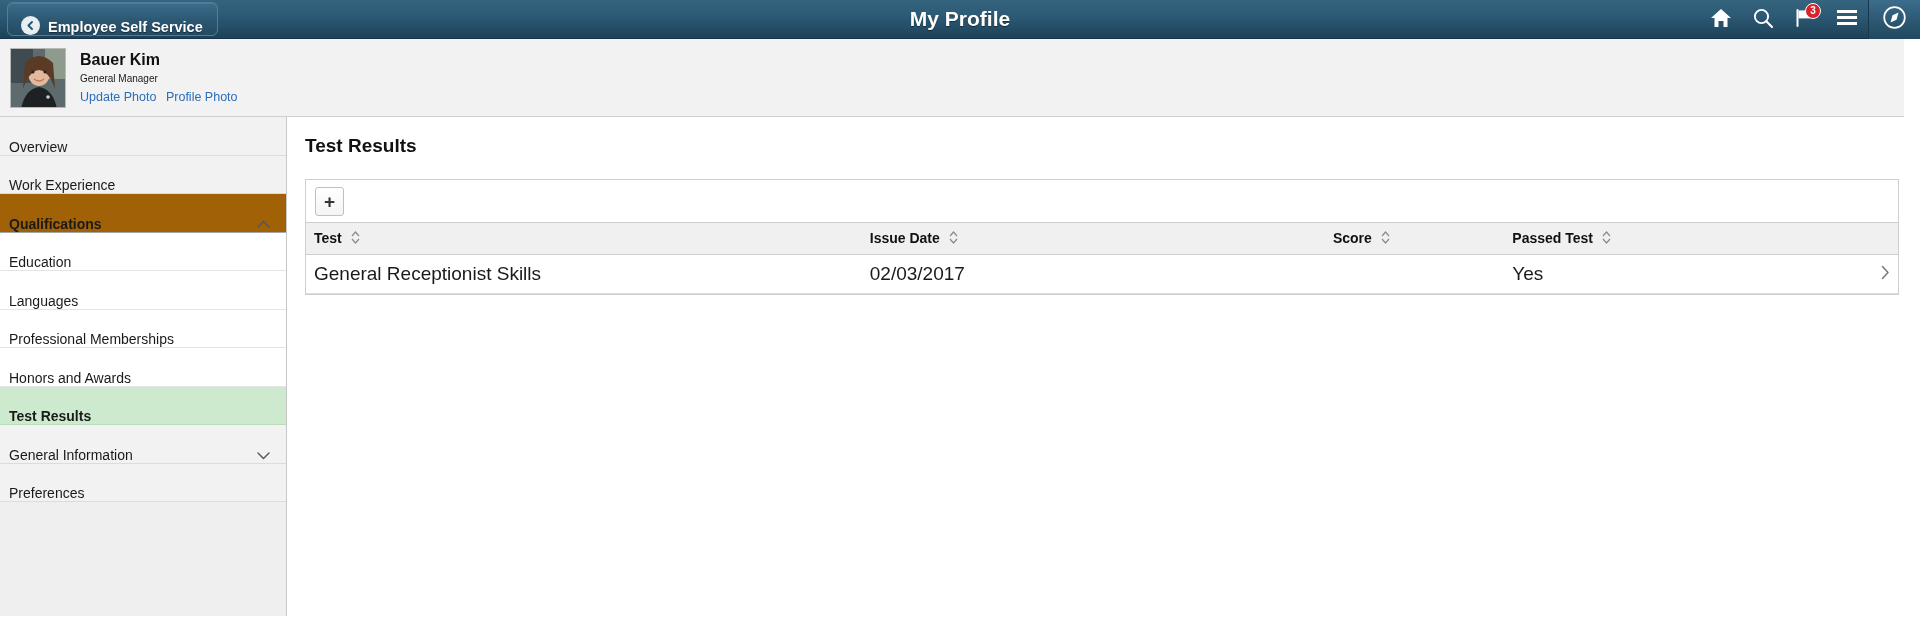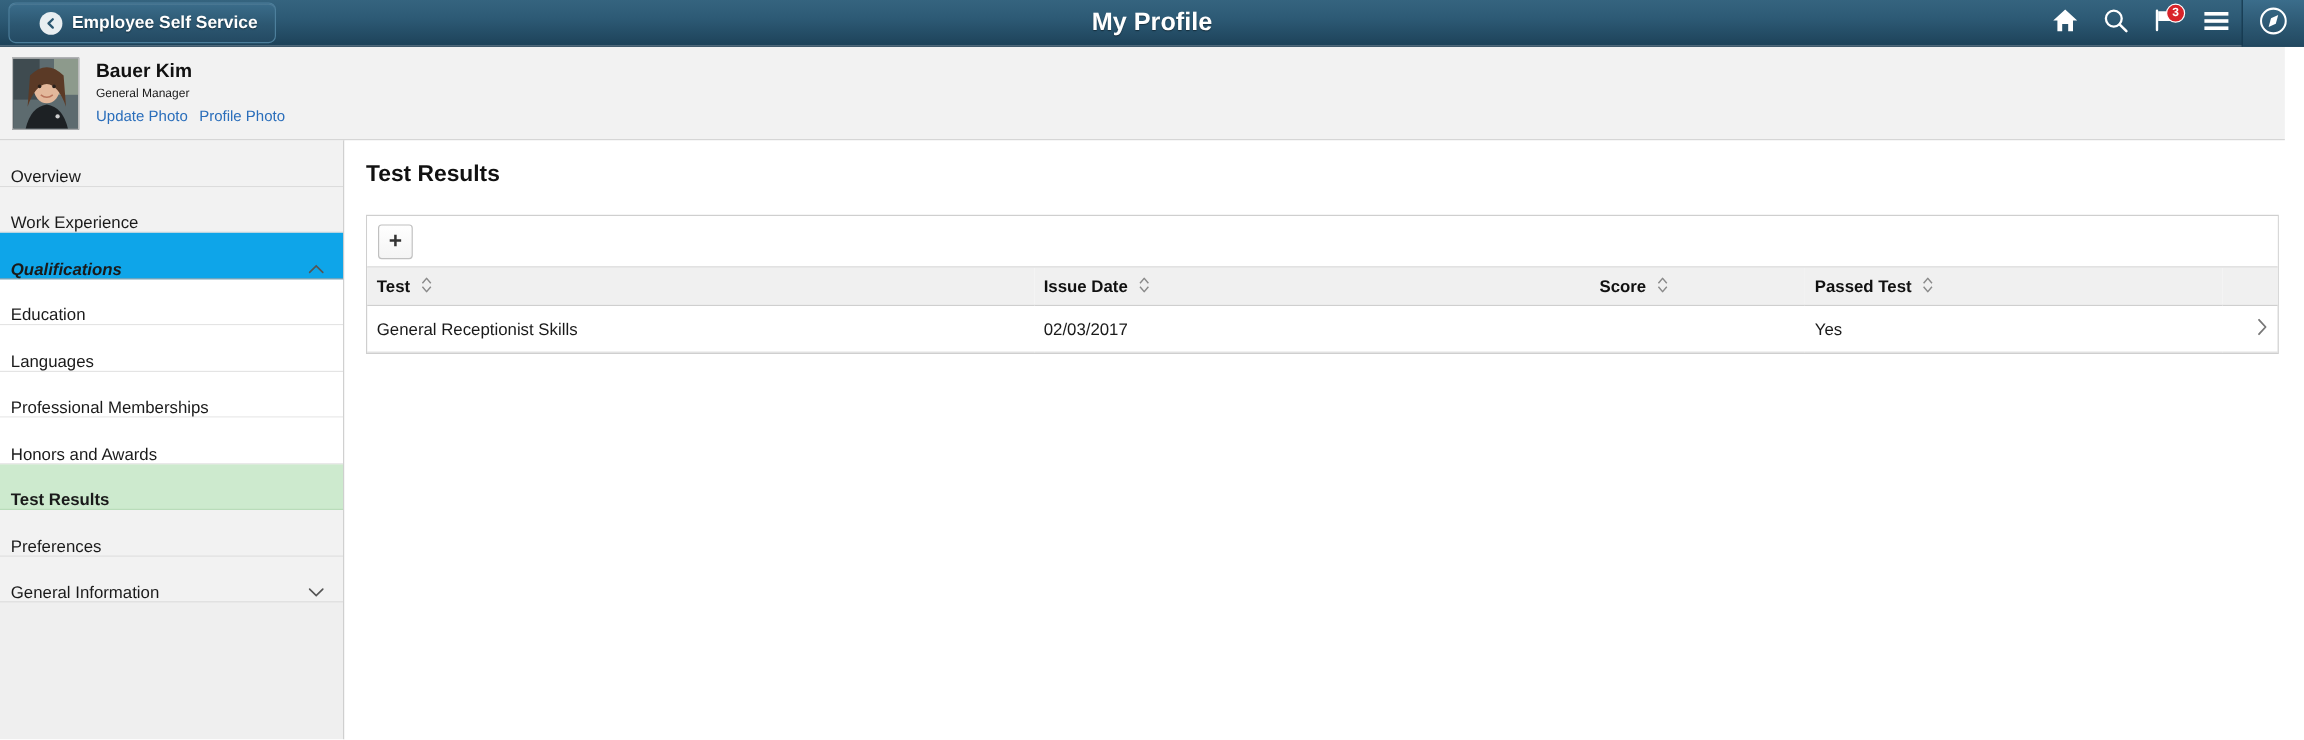--- a/index.html
+++ b/index.html
@@ -18,22 +18,22 @@
     height: 39px;
     background: linear-gradient(to bottom, #35647f 0%, #2d5a75 40%, #1d4259 100%);
     display: flex;
     align-items: center;
     border-bottom: 1px solid #13344a;
   }
   .back-btn {
     margin-left: 7px;
     height: 34px;
     display: flex;
-    align-items: center;
-    padding: 0 14px 0 25px;
+    align-items: flex-end;
+    padding: 0 14px 0 13px;
     background: linear-gradient(to bottom, #3b6d8b 0%, #2c5771 55%, #244a63 100%);
     border: 1px solid #4d7f9c;
     border-radius: 6px;
     box-shadow: 0 1px 0 rgba(255,255,255,0.10) inset;
     cursor: pointer;
   }
   .back-circle {
     width: 19px; height: 19px;
     border-radius: 50%;
     background: #e9eef1;
@@ -159,24 +159,23 @@
     color: #1a1a1a;
     border-bottom: 1px solid #dcdcdc;
     background: #f2f2f2;
     cursor: pointer;
   }
   .side-item.child {
     background: #ffffff;
     border-bottom: 1px solid #e4e4e4;
   }
   .side-item.group {
-    background: #0ea5e9;
+    background: #a16207;
     font-weight: bold;
     border-bottom: 1px solid #a6a6a6;
-    font-style: italic;
   }
   .side-item.selected {
     background: #cdeace;
     font-weight: bold;
     border-bottom: 1px solid #b9dcba;
   }
   .side-item .chev { flex: 0 0 auto; }
 
   
   .content {
@@ -226,21 +225,21 @@
     border-bottom: 1px solid #cfcfcf;
     text-align: left;
     font-size: 14px;
     font-weight: bold;
     color: #111111;
     height: 31px;
     padding: 0 8px;
     white-space: nowrap;
   }
   table.grid-table td {
-    font-size: 14px;
+    font-size: 19px;
     color: #1a1a1a;
     height: 39px;
     padding: 0 8px;
     border-bottom: 1px solid #dddddd;
     white-space: nowrap;
   }
   .col-test      { width: 480px; }
   .col-date      { width: 400px; }
   .col-score     { width: 155px; }
   .col-passed    { width: 300px; }
@@ -369,27 +368,27 @@
       <div class="side-item child">
         <span>Professional Memberships</span>
       </div>
       <div class="side-item child">
         <span>Honors and Awards</span>
       </div>
       <div class="side-item child selected">
         <span>Test Results</span>
       </div>
       <div class="side-item">
-        <span>Preferences</span>
-      </div>
-      <div class="side-item">
         <span>General Information</span>
         <span class="chev"><svg width="13" height="9" viewBox="0 0 13 9">
             <polyline points="1,2 6.5,7.4 12,2" fill="none" stroke="#555" stroke-width="1.4" stroke-linecap="round"></polyline>
           </svg></span>
+      </div>
+      <div class="side-item">
+        <span>Preferences</span>
       </div>
     </nav>
 
   <section class="content">
     <h1 class="page-title">Test Results</h1>
 
     <div class="grid">
 
       <div class="grid-toolbar">
         <div class="add-btn">+</div>

